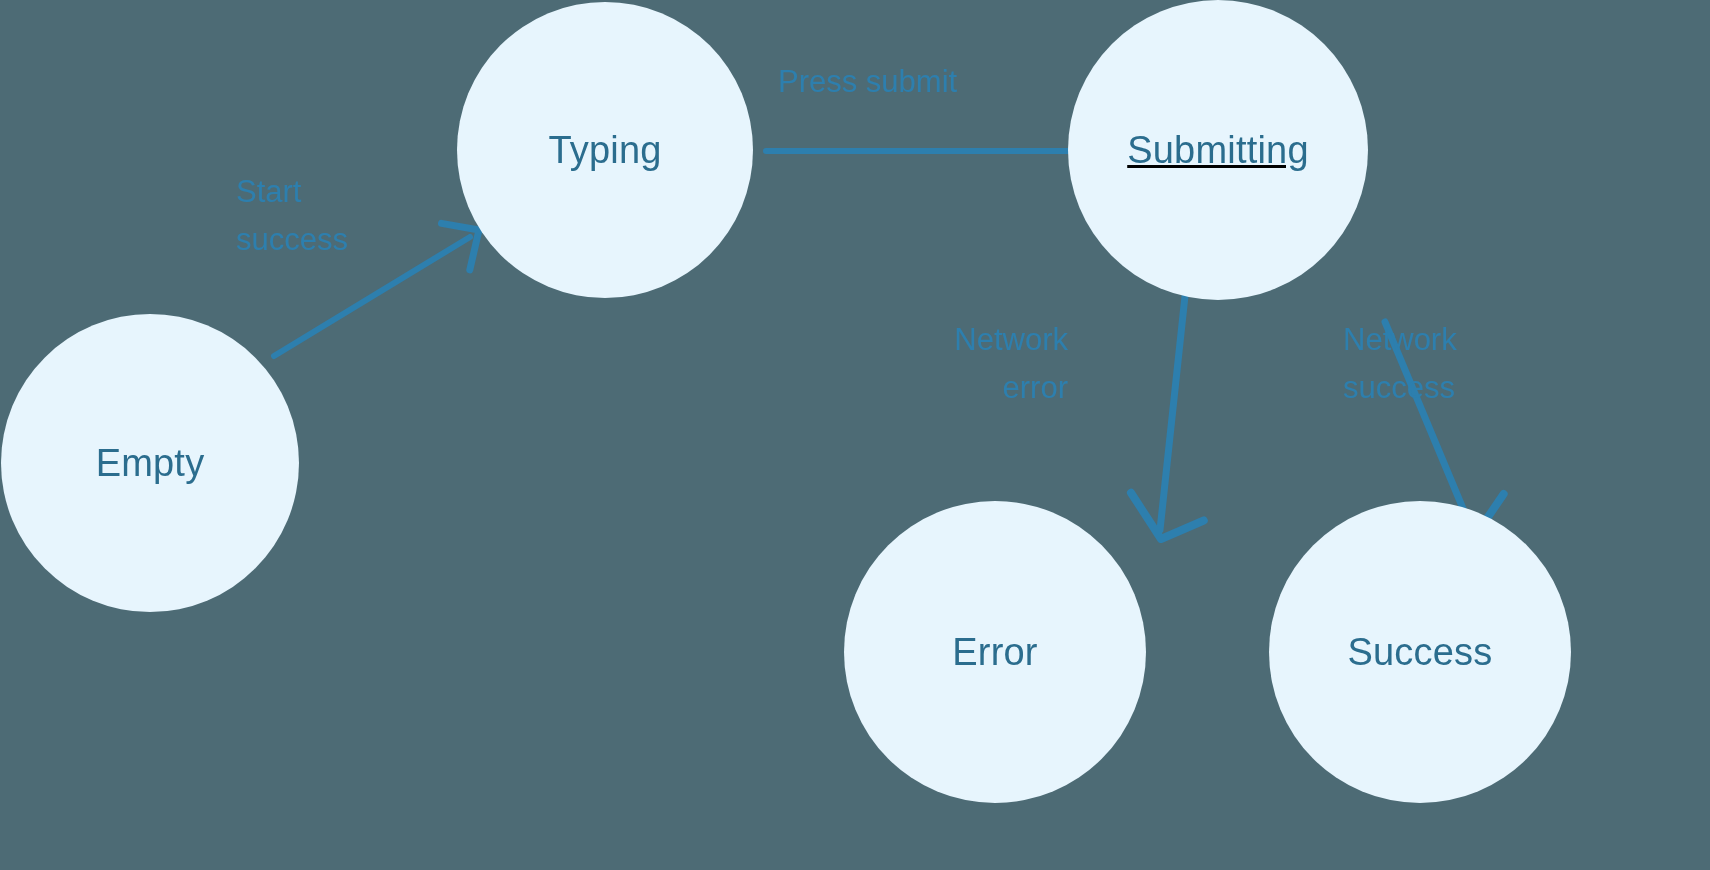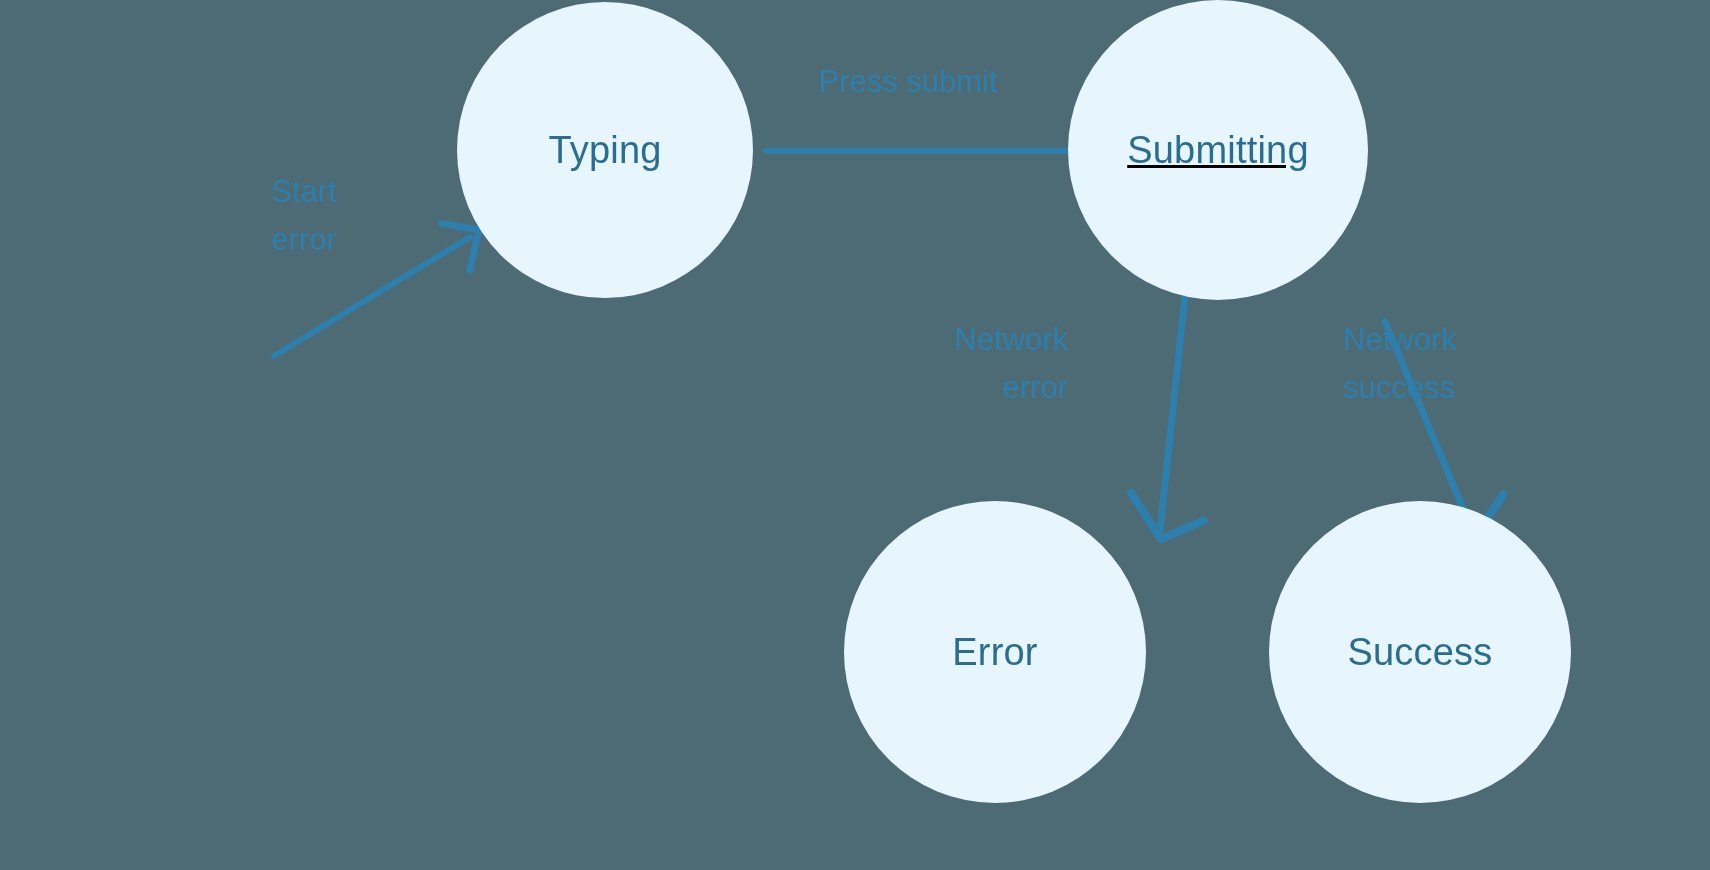--- a/index.html
+++ b/index.html
@@ -41,21 +41,21 @@
   }
   .edge-label {
     position: absolute;
     color: #2d7fae;
     font-size: 31px;
     line-height: 1.55;
     white-space: pre-line;
   }
   .edge-label.right { text-align: right; }
   .edge-label.left  { text-align: left; }
-  .edge-label.center{ text-align: center; }
+  .edge-label.center{ }
 </style>
 </head>
 <body>
 
 <div id="stage">
 
   <svg id="edges" viewBox="0 0 1710 870" xmlns="http://www.w3.org/2000/svg">
 
     <g>
       <line x1="274" y1="356" x2="470" y2="237" stroke="#2d7fae" stroke-width="6" stroke-linecap="round"></line>
@@ -71,39 +71,42 @@
       <line x1="1185" y1="296" x2="1160" y2="530" stroke="#2d7fae" stroke-width="7" stroke-linecap="round"></line>
       <polyline points="1122,500 1161,539 1199,512" fill="none" stroke="#2d7fae" stroke-width="8" stroke-linecap="round" stroke-linejoin="round" transform="rotate(12 1161 539)"></polyline>
     </g>
 
     <g>
       <line x1="1385" y1="322" x2="1472" y2="530" stroke="#2d7fae" stroke-width="7" stroke-linecap="round"></line>
       <polyline points="1434,512 1473,539 1511,500" fill="none" stroke="#2d7fae" stroke-width="8" stroke-linecap="round" stroke-linejoin="round" transform="rotate(-10 1473 539)"></polyline>
     </g>
   </svg>
 
+  <div class="node" style="left:1px; top:314px; width:298px; height:298px;">
+    <span class="node-label">Empty</span>
+  </div>
 
   <div class="node" style="left:457px; top:2px; width:296px; height:296px;">
     <span class="node-label">Typing</span>
   </div>
 
   <div class="node" style="left:1068px; top:0px; width:300px; height:300px;text-decoration:underline;">
     <span class="node-label">Submitting</span>
   </div>
 
   <div class="node" style="left:844px; top:501px; width:302px; height:302px;">
     <span class="node-label">Error</span>
   </div>
 
   <div class="node" style="left:1269px; top:501px; width:302px; height:302px;">
     <span class="node-label">Success</span>
   </div>
 
   <div class="edge-label center" style="left:236px; top:168px; width:136px;">Start
-error</div>
+success</div>
 
   <div class="edge-label center" style="left:778px; top:58px; width:260px;">Press submit</div>
 
   <div class="edge-label right" style="left:868px; top:316px; width:200px;">Network
 error</div>
 
   <div class="edge-label left" style="left:1343px; top:316px; width:230px;">Network
 success</div>
 
 </div>

